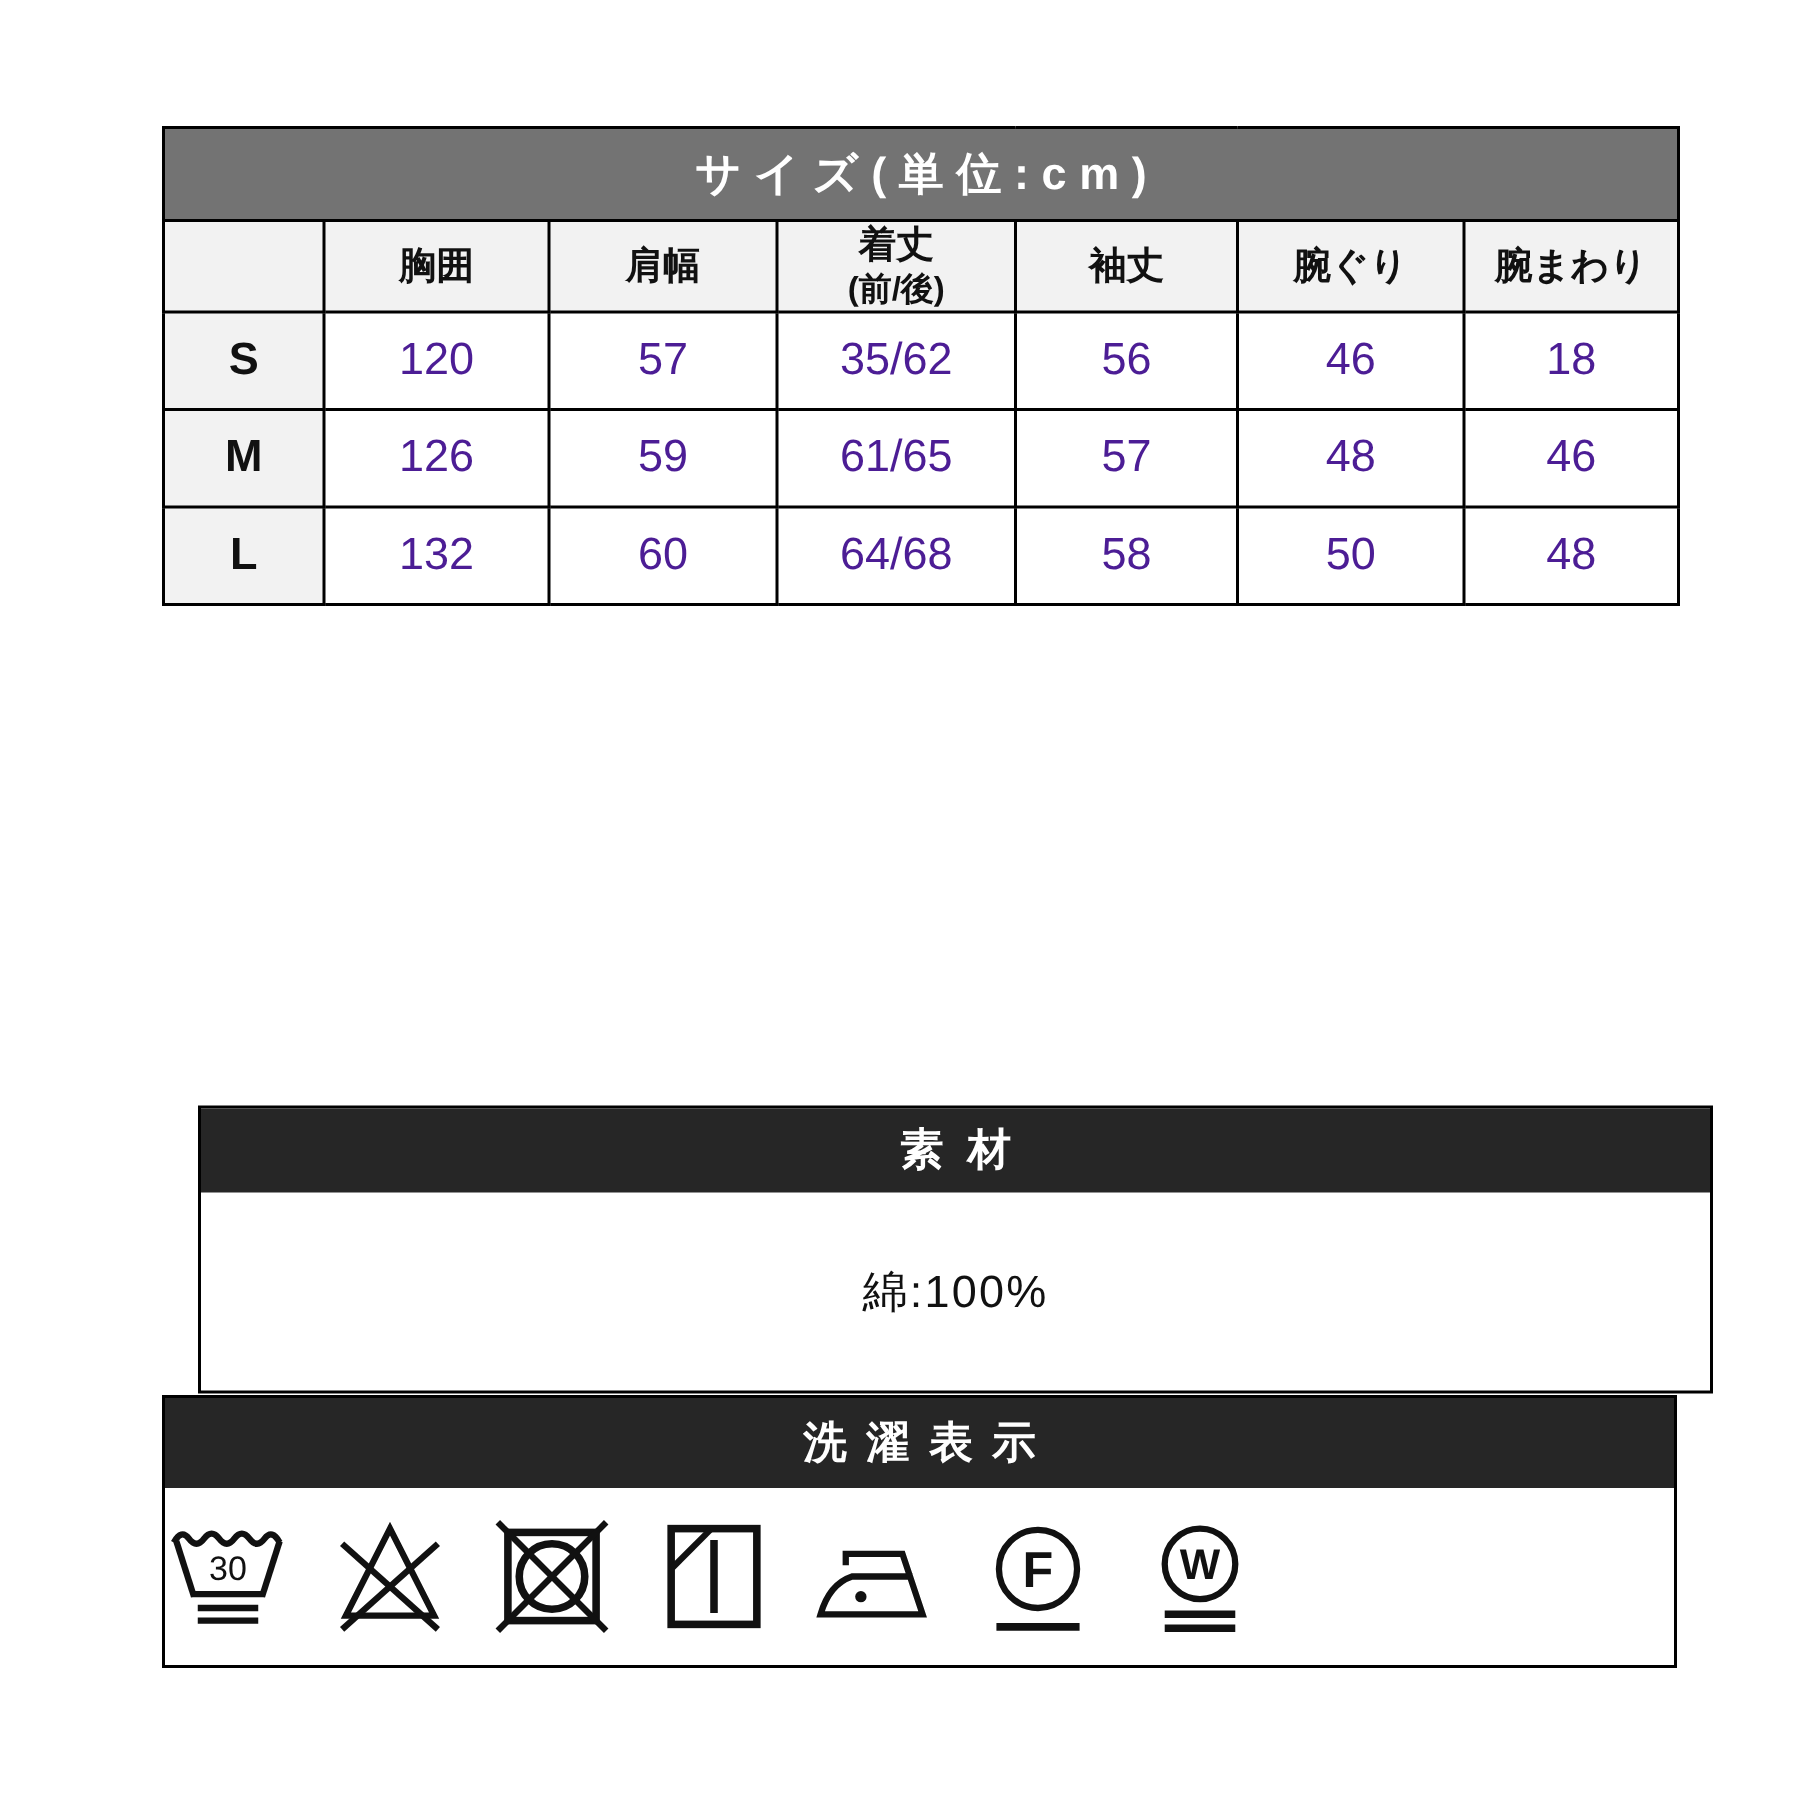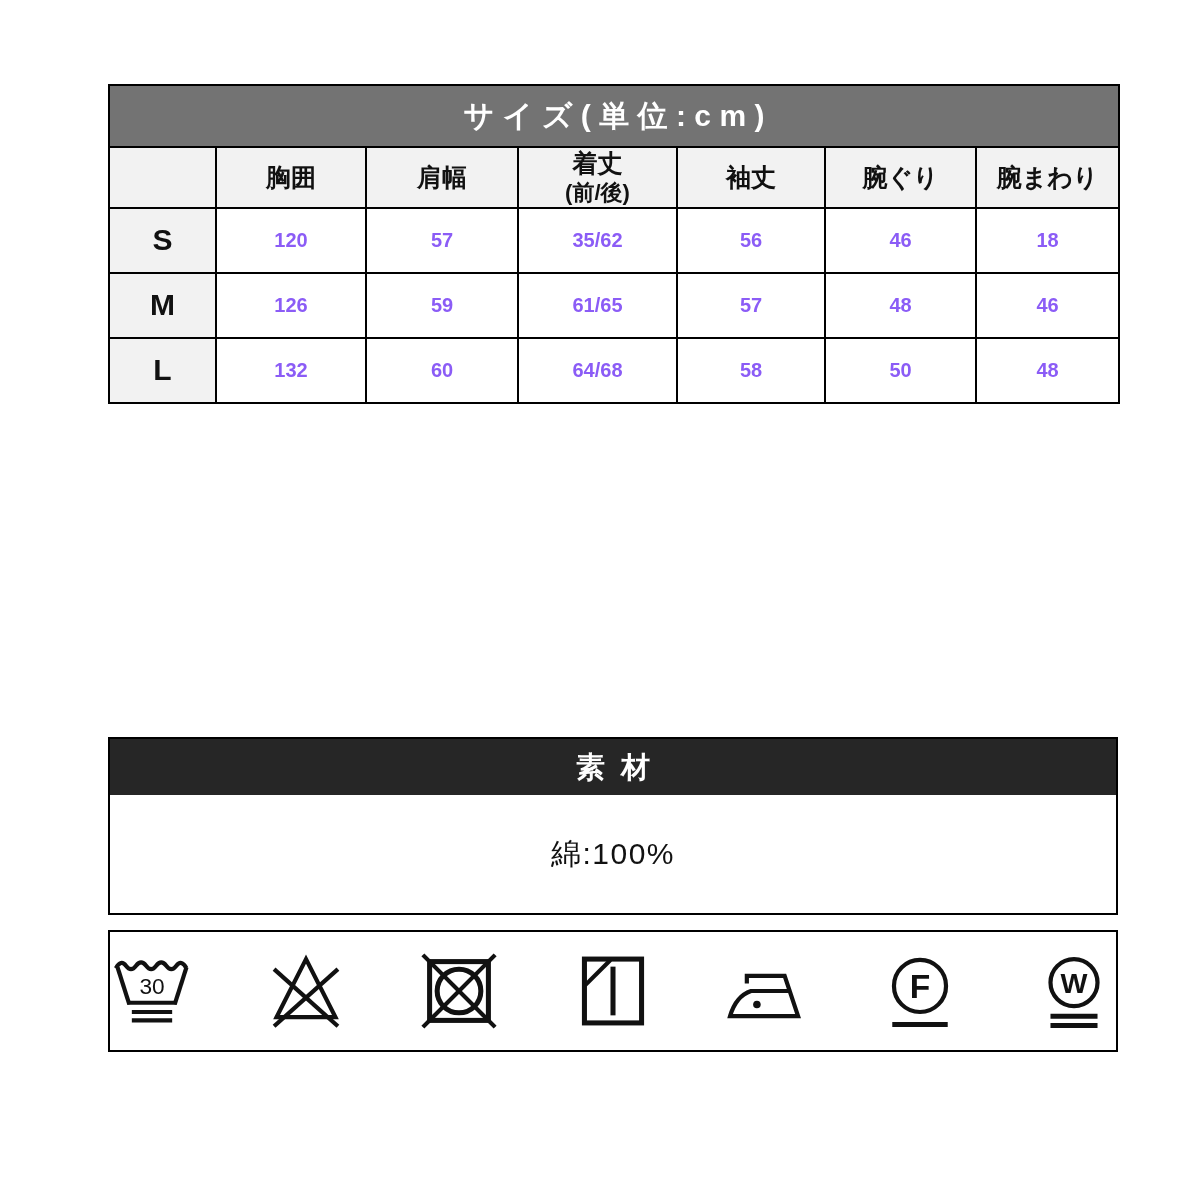--- a/index.html
+++ b/index.html
@@ -29,46 +29,46 @@
   }
   .head-row th {
     background: #f2f2f2; height: 48px;
     font-size: 25px; font-weight: bold; line-height: 1.25;
   }
   .head-row th .sub { display: block; font-size: 22px; font-weight: bold; }
   .data-row th {
     background: #f2f2f2; height: 65px;
     font-size: 30px; font-weight: bold;
   }
-  .data-row td { background: #ffffff; height: 65px; font-size: 20px; font-weight: bold; color: #8b5cf6; }
+  .data-row td { background: #ffffff; height: 65px; font-size: 30px; font-weight: normal; color: #4c1d95; }
 
   
   .notes { position: absolute; left: 110px; top: 488px; width: 1005px; }
   .notes p {
     margin: 0; font-size: 27px; color: #333333;
     line-height: 48px; letter-spacing: 0.5px;
   }
   .notes p + p { margin-top: 34px; }
 
   
   .box { position: absolute; left: 108px; width: 1010px; border: 2px solid #000000; background: #fff; }
-  .material-box { top: 737px; }
+  .material-box { top: 737px; margin-left: 24px; }
   .laundry-box  { top: 930px; }
   .box-header {
     background: #262626; color: #ffffff;
     text-align: center; font-weight: bold; font-size: 29px;
   }
   .material-box .box-header { height: 56px; line-height: 56px; letter-spacing: 0.55em; text-indent: 0.55em; }
   .laundry-box  .box-header { height: 60px; line-height: 60px; letter-spacing: 0.45em; text-indent: 0.45em; }
   .material-box .box-body {
-    height: 118px; display: flex; align-items: center; justify-content: center;
+    height: 132px; display: flex; align-items: center; justify-content: center;
     font-size: 30px; color: #111111; letter-spacing: 0.05em;
   }
   .laundry-box .box-body {
-    height: 118px; display: flex; align-items: center; justify-content: space-between;
+    height: 118px; display: flex; align-items: center; justify-content: flex-start;
     gap: 24px;
   }
   .laundry-icon { width: 84px; height: 84px; flex: 0 0 auto; }
   .laundry-icon svg { display: block; width: 84px; height: 84px; }
   .laundry-icon .ln { stroke: #111; stroke-width: 5; fill: none; }
   .laundry-icon .ln-thick { stroke: #111; stroke-width: 6; fill: none; }
   .laundry-icon text {
     fill: #111; font-family: "Liberation Sans", "DejaVu Sans", sans-serif;
   }
 </style>
@@ -130,20 +130,21 @@
   </tbody>
     </table>
 
 
   <div class="box material-box">
     <div class="box-header">素材</div>
     <div class="box-body">綿:100%</div>
   </div>
 
   <div class="box laundry-box">
+    <div class="box-header">洗濯表示</div>
     <div class="box-body">
 
       <span class="laundry-icon">
         <svg viewBox="0 0 100 100" aria-hidden="true">
           <path class="ln" d="M7,23 Q13,12 19,20 T31,20 T43,20 T55,20 T67,20 T79,20 T91,23"></path>
           <path class="ln" d="M9,22 L23,66"></path>
           <path class="ln" d="M91,22 L77,66"></path>
           <path class="ln" d="M21,64 L79,64"></path>
           <text x="50" y="53" font-size="27" font-weight="500" text-anchor="middle">30</text>
           <path class="ln" d="M26,75 L74,75"></path>

